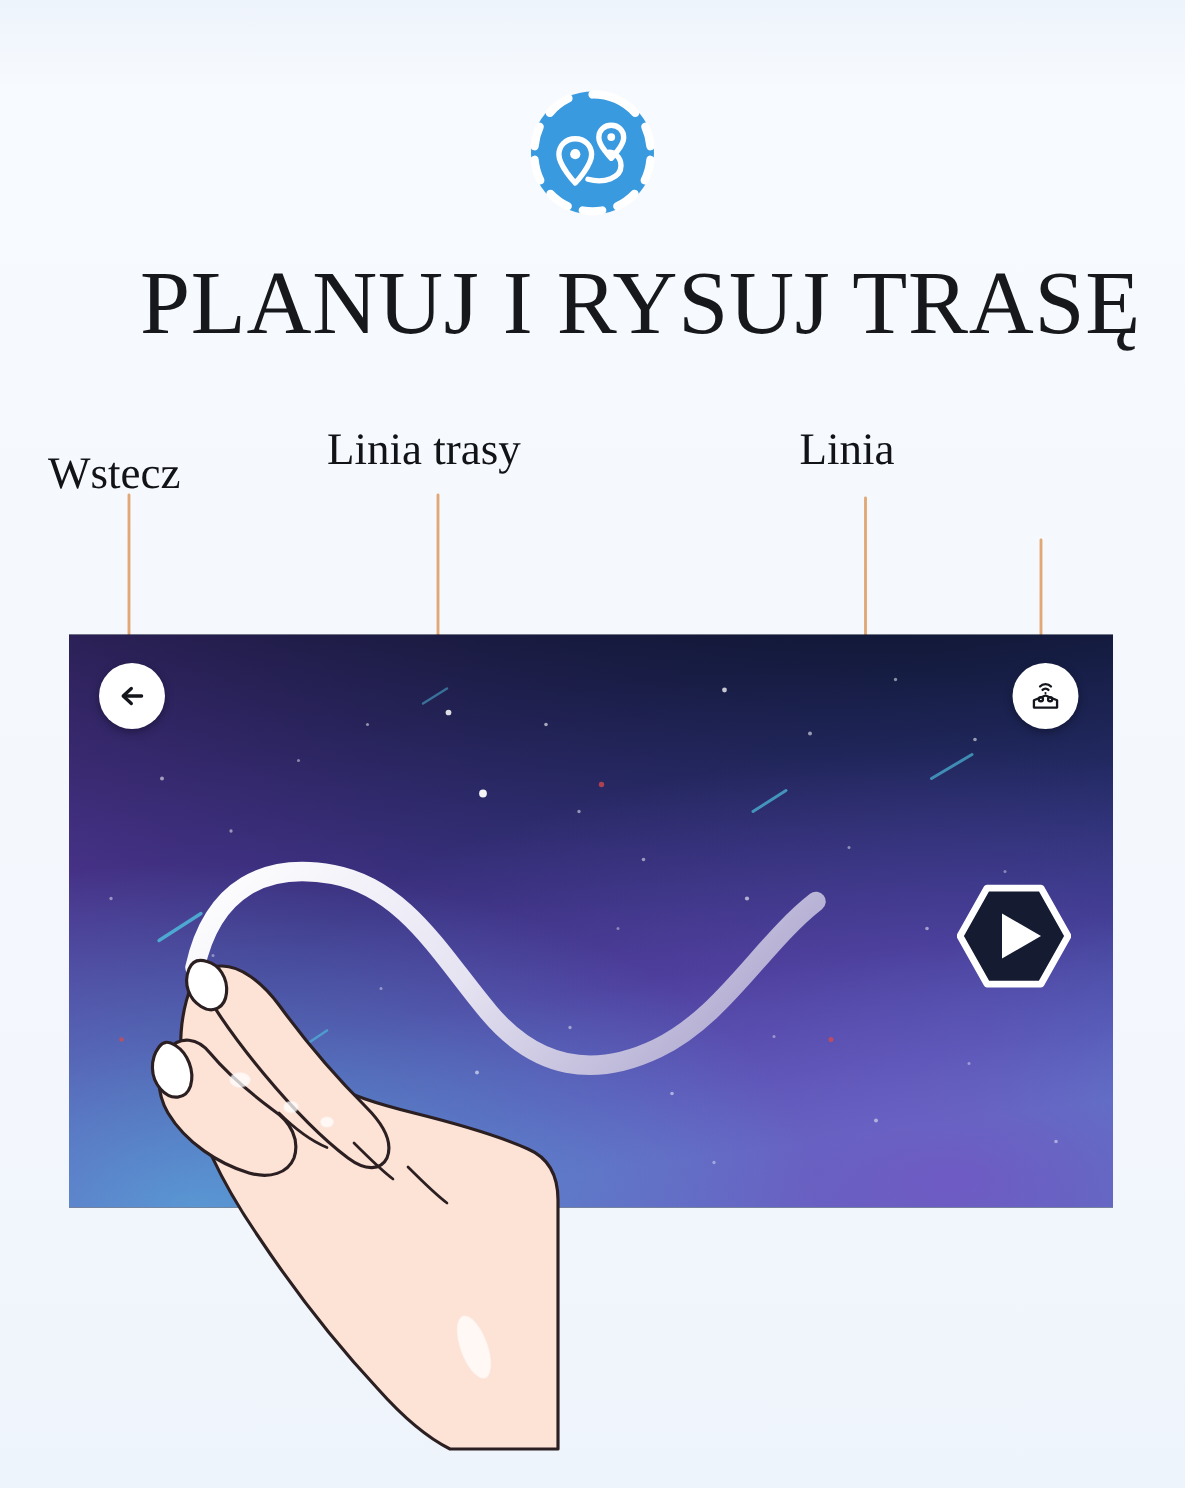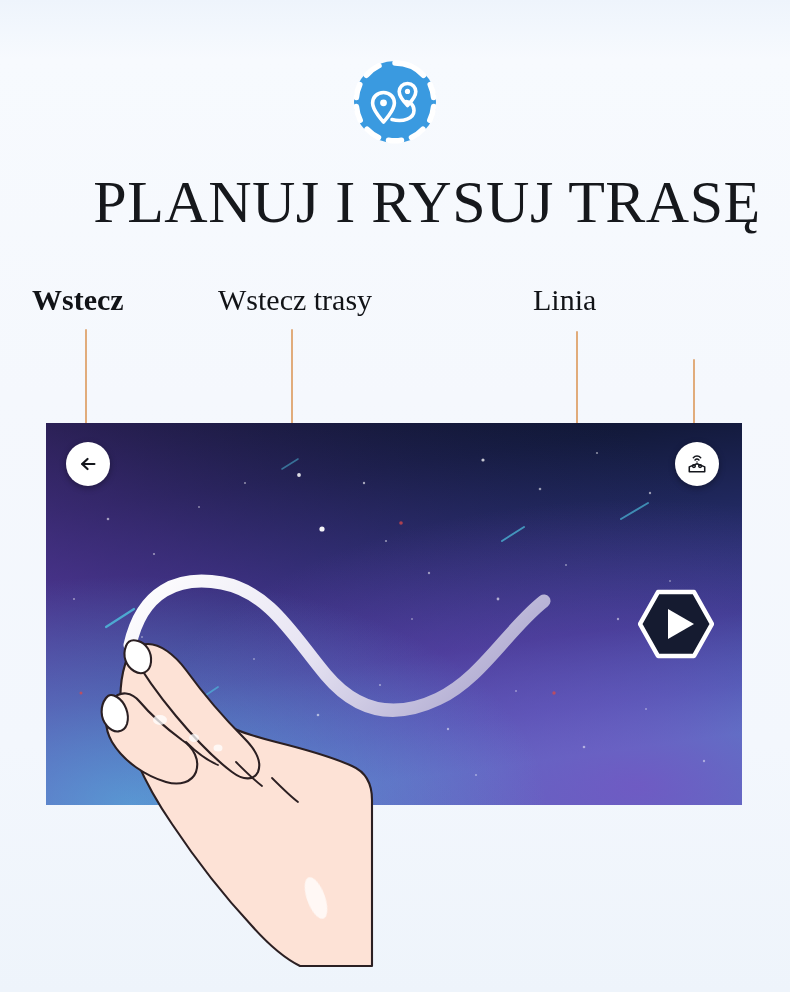--- a/index.html
+++ b/index.html
@@ -50,21 +50,21 @@
 
   
   .callout-label {
     position: absolute;
     font-family: "Liberation Serif", "DejaVu Serif", serif;
     font-size: 30px;
     line-height: 34px;
     color: #111317;
     white-space: nowrap;
   }
-  #label-wstecz   { left: 32px;  top: 283px; font-weight: bold; }
+  #label-wstecz   { left: 32px;  top: 299px; }
   #label-linia    { left: 218px; top: 283px; }
   #label-start    { left: 533px; top: 283px; }
   #label-bluetooth{ left: 624px; top: 313px; }
 
   
   #leaders {
     position: absolute;
     left: 0; top: 0;
     width: 790px;
     height: 992px;
@@ -151,21 +151,21 @@
         <circle cx="38.5" cy="50.8" r="3.4" fill="#ffffff" stroke="none"></circle>
       </g>
 
       <path d="M 47 67.5 C 58 70.5 69 66.5 69 58.5 C 69 52.5 64.5 49.5 61 49.5" fill="none" stroke="#ffffff" stroke-width="3.6" stroke-linecap="round"></path>
     </svg>
   </div>
 
   <div id="page-title">PLANUJ I RYSUJ TRASĘ</div>
 
   <div class="callout-label" id="label-wstecz">Wstecz</div>
-  <div class="callout-label" id="label-linia">Wstecz trasy</div>
+  <div class="callout-label" id="label-linia">Linia trasy</div>
   <div class="callout-label" id="label-start">Linia</div>
 
   <svg id="leaders" viewBox="0 0 790 992">
     <g stroke="#e0a875" stroke-width="1.9" fill="none" stroke-linecap="round">
       <path d="M 86 330 L 86 452"></path>
       <path d="M 292 330 L 292 640"></path>
       <path d="M 577 332 L 577 613 L 660 613"></path>
       <path d="M 694 360 L 694 452"></path>
     </g>
   </svg>

